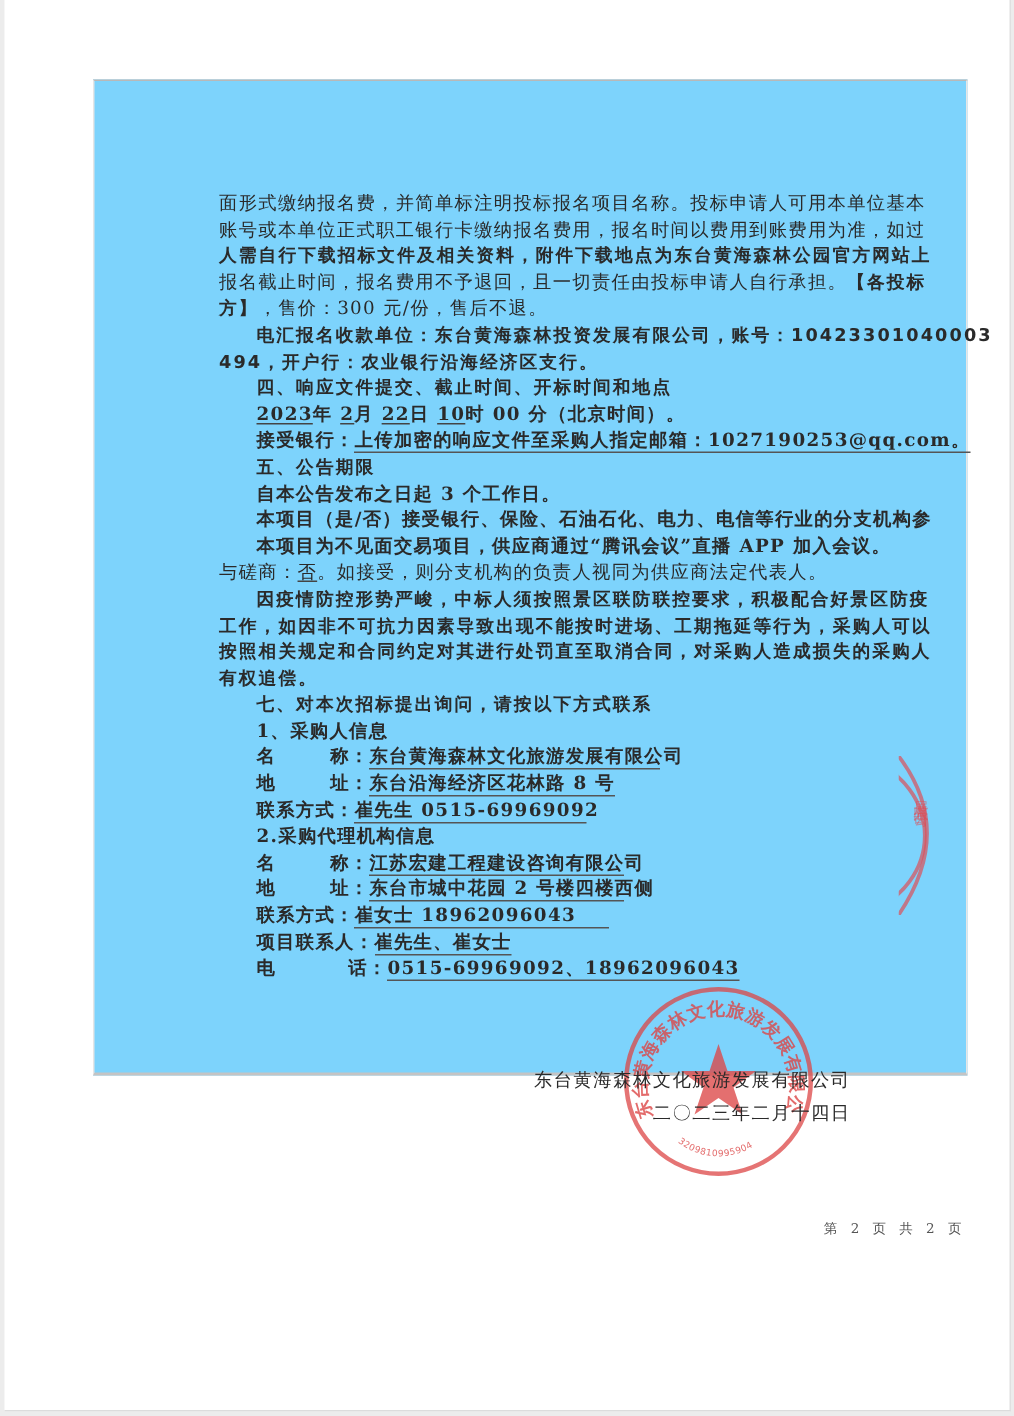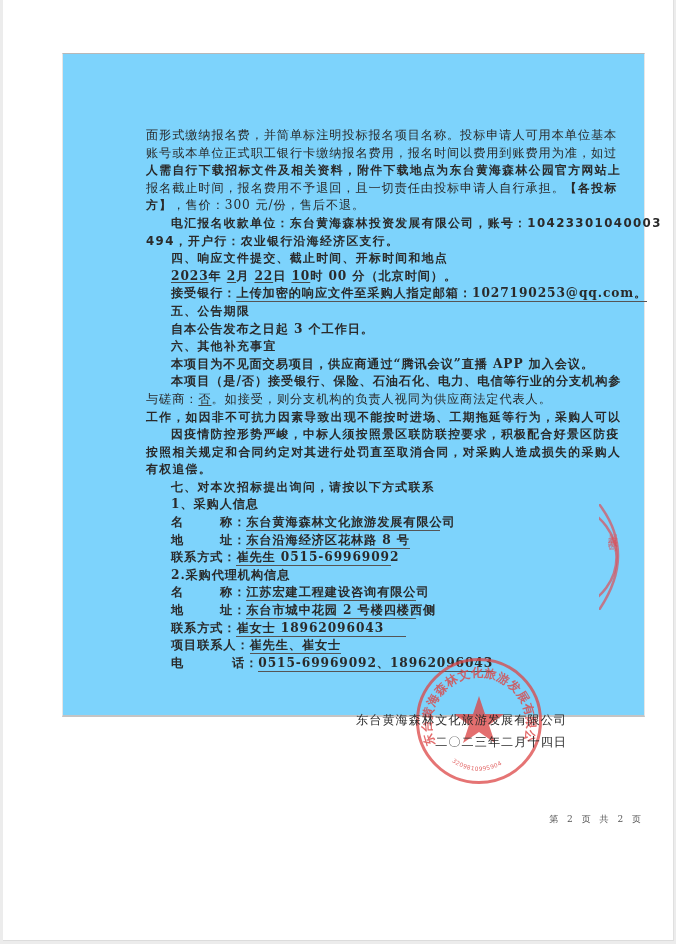--- a/index.html
+++ b/index.html
@@ -72,26 +72,25 @@
         <span class="u">2023</span><span>年</span>
         <span class="u">2</span><span>月</span>
         <span class="u">22</span><span>日</span>
         <span class="u">10</span><span>时 00 分（北京时间）。</span>
       </p>
       <p class="p indent"><span>接受银行：</span><span class="uline">上传加密的响应文件至采购人指定邮箱：1027190253@qq.com。</span></p>
 
       <p class="p indent b">五、公告期限</p>
       <p class="p indent">自本公告发布之日起 3 个工作日。</p>
 
-      <p class="p indent b">六、其他补充事宜</p>
+      <p class="p indent">本项目（是/否）接受银行、保险、石油石化、电力、电信等行业的分支机构参</p>
       <p class="p indent">本项目为不见面交易项目，供应商通过“腾讯会议”直播 APP 加入会议。</p>
-      <p class="p indent">本项目（是/否）接受银行、保险、石油石化、电力、电信等行业的分支机构参</p>
       <p class="p"><span>与磋商：</span><span class="u">否</span><span>。如接受，则分支机构的负责人视同为供应商法定代表人。</span></p>
+      <p class="p indent b">因疫情防控形势严峻，中标人须按照景区联防联控要求，积极配合好景区防疫</p>
       <p class="p b">工作，如因非不可抗力因素导致出现不能按时进场、工期拖延等行为，采购人可以</p>
-      <p class="p indent b">因疫情防控形势严峻，中标人须按照景区联防联控要求，积极配合好景区防疫</p>
       <p class="p b">按照相关规定和合同约定对其进行处罚直至取消合同，对采购人造成损失的采购人</p>
       <p class="p b">有权追偿。</p>
 
       <p class="p indent b">七、对本次招标提出询问，请按以下方式联系</p>
       <p class="p indent">1、采购人信息</p>
       <p class="p indent"><span>名</span><span class="sp"></span><span>称：</span><span class="uline" style="width:194px">东台黄海森林文化旅游发展有限公司</span></p>
       <p class="p indent"><span>地</span><span class="sp"></span><span>址：</span><span class="uline" style="width:164px">东台沿海经济区花林路 8 号</span></p>
       <p class="p indent"><span>联系方式：</span><span class="uline" style="width:155px">崔先生 0515-69969092</span></p>
 
       <p class="p indent">2.采购代理机构信息</p>

